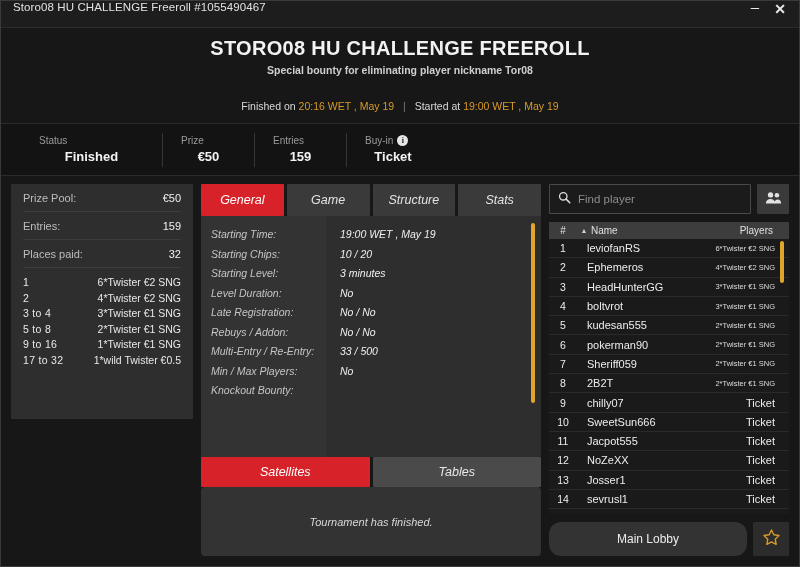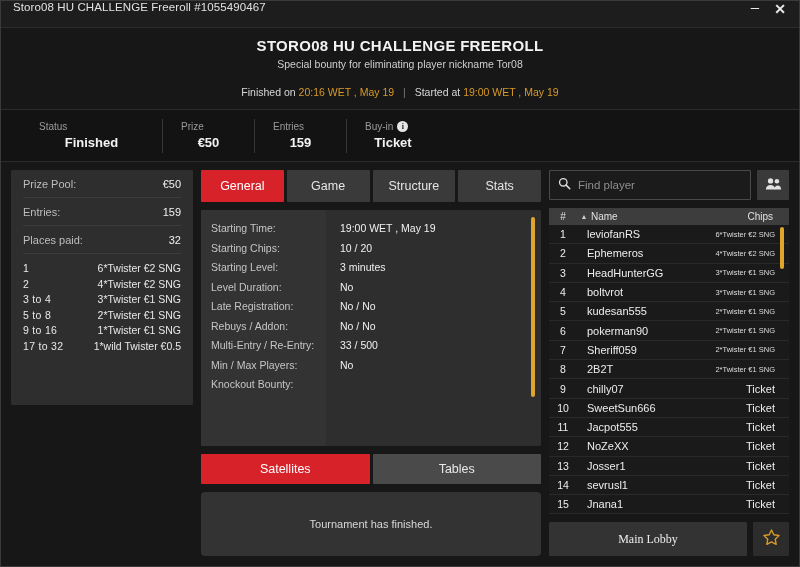--- a/index.html
+++ b/index.html
@@ -36,24 +36,24 @@
   }
   .win-btn.min { font-size: 15px; font-weight: 400; position: relative; top: -2px; }
 
   
   .header {
     flex: 0 0 auto; background: #171717;
     padding: 9px 0 11px; text-align: center;
     border-bottom: 1px solid #2b2b2b;
   }
   .hdr-title {
-    font-size: 15px; font-weight: 700; color: #f2f2f2;
+    font-size: 20px; font-weight: 700; color: #f2f2f2;
     letter-spacing: .3px; margin-bottom: 4px;
   }
-  .hdr-sub { font-size: 10.5px; font-weight: 400; color: #cfcfcf; margin-bottom: 16px; }
+  .hdr-sub { font-size: 10.5px; font-weight: 700; color: #cfcfcf; margin-bottom: 24px; }
   .hdr-times { font-size: 10.5px; color: #d8d8d8; }
   .hdr-times .gold { color: #d79a28; }
   .hdr-times .sep { color: #7a7a7a; margin: 0 6px; }
 
   
   .statusbar {
     flex: 0 0 auto; height: 52px;
     background: #131313;
     border-bottom: 1px solid #2b2b2b;
     display: flex; align-items: center;
@@ -77,21 +77,21 @@
     display: inline-flex; align-items: center; justify-content: center;
     font-family: "Liberation Serif", serif;
   }
 
   
   .body {
     flex: 1 1 auto; display: flex; gap: 8px;
     padding: 8px 10px 10px; min-height: 0;
   }
   .col-left  { width: 182px; flex: 0 0 182px; display: flex; flex-direction: column; gap: 8px; }
-  .col-mid   { flex: 1 1 auto; display: flex; flex-direction: column; gap: 8px; min-width: 0; }
+  .col-mid   { flex: 1 1 auto; display: flex; flex-direction: column; min-width: 0; font-style: italic; }
   .col-right { width: 240px; flex: 0 0 240px; display: flex; flex-direction: column; gap: 8px; }
 
   
   .prize-panel {
     background: #2e2e2e; border-radius: 1px;
     height: 235px; padding: 0 12px;
   }
   .prize-row {
     display: flex; justify-content: space-between; align-items: center;
     height: 28px; border-bottom: 1px solid #3c3c3c;
@@ -184,21 +184,21 @@
   .p-res.ticket { font-size: 11px; }
   .p-scroll {
     position: absolute; right: 5px; top: 19px;
     width: 4px; height: 42px; background: #e0a52a; border-radius: 2px;
   }
 
   .bottom-row { display: flex; gap: 6px; height: 34px; flex: 0 0 34px; }
   .lobby-btn {
     flex: 1 1 auto; background: #333333; color: #ededed;
     display: flex; align-items: center; justify-content: center;
-    font-size: 12px; border-radius: 1px; cursor: default; font-family: Liberation Serif, serif;
+    font-size: 12px; border-radius: 12px; cursor: default;
   }
   .star-btn {
     width: 36px; flex: 0 0 36px; background: #2c2c2c;
     display: flex; align-items: center; justify-content: center; border-radius: 1px;
   }
 </style>
 </head>
 <body>
 
 <div class="window">
@@ -359,21 +359,21 @@
             </svg>
           </span>
         </div>
       </div>
 
       <div class="players">
         <div class="ph-row">
           <div class="ph-num">#</div>
           <div class="ph-sort">▲</div>
           <div class="ph-name">Name</div>
-          <div class="ph-res">Chips</div>
+          <div class="ph-res">Players</div>
         </div>
         <div class="p-list" id="player-rows">
             <div class="p-row">
               <div class="p-num">1</div>
               <div class="p-name">leviofanRS</div>
               <div class="p-res small">6*Twister €2 SNG</div>
             </div>
             <div class="p-row">
               <div class="p-num">2</div>
               <div class="p-name">Ephemeros</div>

